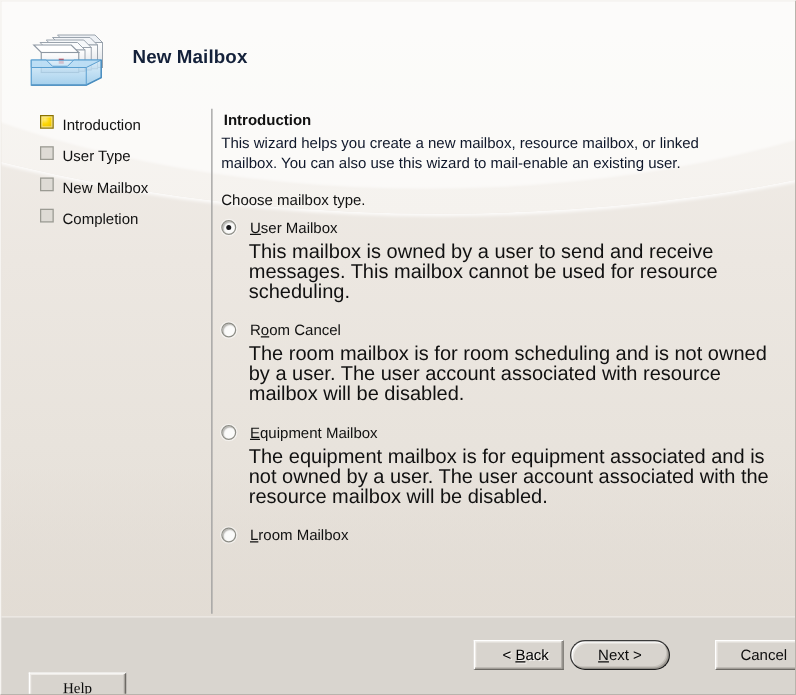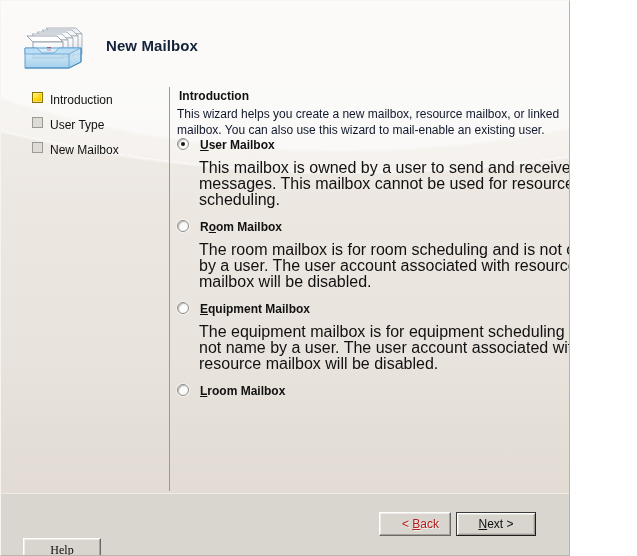--- a/index.html
+++ b/index.html
@@ -9,21 +9,21 @@
     background: #ffffff;
   }
   body {
     font-family: "Liberation Sans", sans-serif;
     -webkit-font-smoothing: none;
   }
 
   
   .wizard-window {
     position: relative;
-    width: 570px;
+    width: 637px;
     height: 556px;
     box-sizing: border-box;
     overflow: hidden;
     background: #e9e4de;
     border-top: 1px solid #f6f4f1;
     border-left: 1px solid #f6f4f1;
     border-right: 1px solid #b9b3ac;
     border-bottom: 1px solid #b9b3ac;
   }
 
@@ -171,21 +171,21 @@
     color: #111111;
     margin: 15px 0 5px 0;
   }
 
   
   .option { position: relative; margin-bottom: 1px; }
   .option-row {
     position: relative;
     height: 19px;
     display: flex;
-    font-weight: bold;
+    align-items: center;
   }
   .radio {
     position: relative;
     width: 12px;
     height: 12px;
     border-radius: 50%;
     box-sizing: border-box;
     background: #fbfbfa;
     border: 1px solid #8d8d86;
     box-shadow: inset 1px 1px 1px rgba(130,128,122,0.55),
@@ -240,29 +240,30 @@
     box-shadow: inset -1px -1px 0 #a6a29c, inset 1px 1px 0 #eeebe7;
     font-family: "Liberation Sans", sans-serif;
     font-size: 12px;
     color: #0d0d0d;
     text-align: center;
     line-height: 22px;
     cursor: default;
     padding: 0;
   }
   .btn u { text-decoration: underline; }
-  .btn.disabled { color: #b91c1c; text-shadow: 1px 1px 0 #f4f2ef; padding-left: 11px; }
+  .btn.disabled { color: #000000; text-shadow: 1px 1px 0 #f4f2ef; padding-left: 11px; }
   .btn.disabled u { text-decoration: underline; }
   .btn.default {
     border-top: 1px solid #3a3a3a;
     border-left: 1px solid #3a3a3a;
     border-right: 1px solid #1d1d1d;
     border-bottom: 1px solid #1d1d1d;
     box-shadow: inset 1px 1px 0 #ffffff, inset -1px -1px 0 #9d9992,
                 inset 2px 2px 0 #e9e6e2, inset -2px -2px 0 #c3bfb9;
+    border-radius: 12px;
   }
   .btn-help   { left: 22px;  top: 537px; width: 78px; font-family: Liberation Serif, serif; }
   .btn-back   { left: 378px; top: 511px; width: 72px; }
   .btn-next   { left: 455px; top: 511px; width: 80px; }
   .btn-cancel { left: 571px; top: 511px; width: 78px; }
 </style>
 </head>
 <body>
 
 <div class="wizard-window">
@@ -321,52 +322,57 @@
         <span class="step-label">Introduction</span>
       </div>
       <div class="step">
         <span class="step-box"></span>
         <span class="step-label">User Type</span>
       </div>
       <div class="step">
         <span class="step-box"></span>
         <span class="step-label">New Mailbox</span>
       </div>
+      <div class="step">
+        <span class="step-box"></span>
+        <span class="step-label">Completion</span>
+      </div>
     </div>
 
     <div class="divider"></div>
 
     <div class="main">
       <div class="main-title">Introduction</div>
       <p class="intro-para">This wizard helps you create a new mailbox, resource mailbox, or linked mailbox. You can also use this wizard to mail-enable an existing user.</p>
+      <div class="choose-label">Choose mailbox type.</div>
 
       <div class="option">
         <div class="option-row">
           <span class="radio checked"></span>
           <span class="option-label"><u>U</u><span>ser Mailbox</span></span>
         </div>
         <div class="option-desc">This mailbox is owned by a user to send and receive messages. This mailbox cannot be used for resource scheduling.</div>
       </div>
       <div class="opt-gap"></div>
 
       <div class="option">
         <div class="option-row">
           <span class="radio"></span>
-          <span class="option-label"><span>R</span><u>o</u><span>om Mailbox</span></span>
+          <span class="option-label"><span>R</span><u>o</u><span>om Cancel</span></span>
         </div>
         <div class="option-desc">The room mailbox is for room scheduling and is not owned by a user. The user account associated with resource mailbox will be disabled.</div>
       </div>
       <div class="opt-gap"></div>
 
       <div class="option">
         <div class="option-row">
           <span class="radio"></span>
           <span class="option-label"><u>E</u><span>quipment Mailbox</span></span>
         </div>
-        <div class="option-desc">The equipment mailbox is for equipment scheduling and is not name by a user. The user account associated with the resource mailbox will be disabled.</div>
+        <div class="option-desc">The equipment mailbox is for equipment associated and is not owned by a user. The user account associated with the resource mailbox will be disabled.</div>
       </div>
       <div class="opt-gap"></div>
 
       <div class="option">
         <div class="option-row">
           <span class="radio"></span>
           <span class="option-label"><u>L</u><span>room Mailbox</span></span>
         </div>
       </div>
     </div>

